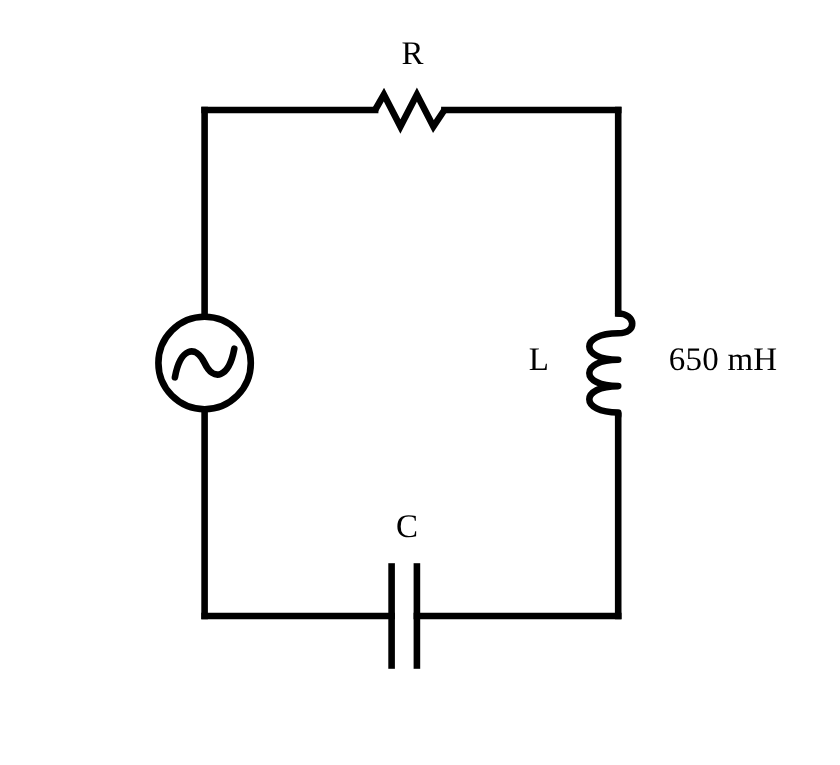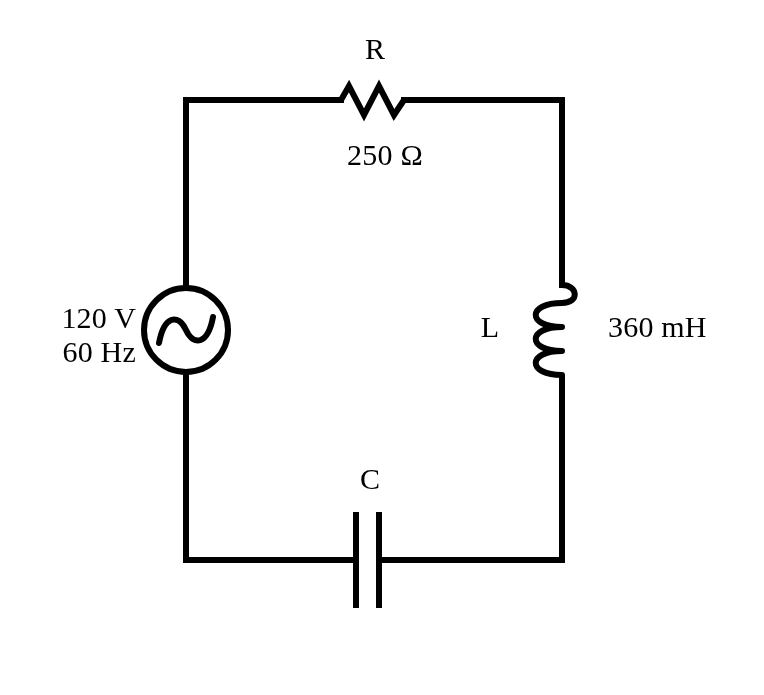--- a/index.html
+++ b/index.html
@@ -88,25 +88,22 @@
       <path d="M 356 512 L 356 608" stroke-linecap="butt"></path>
       <path d="M 379 512 L 379 608" stroke-linecap="butt"></path>
 
       <path d="M 379 560 L 562 560"></path>
 
     </g>
   </svg>
 
   <div class="lbl lbl-center" id="label-r-name">R</div>
 
-  <div class="lbl lbl-center" id="label-r-value">250 Ω</div>
 
-  <div class="lbl lbl-right" id="label-source">120 V
-60 Hz</div>
 
   <div class="lbl lbl-center" id="label-l-name">L</div>
 
-  <div class="lbl lbl-left" id="label-l-value">360 mH</div>
+  <div class="lbl lbl-left" id="label-l-value">650 mH</div>
 
   <div class="lbl lbl-center" id="label-c-name">C</div>
 
 
 </div>
 
 </body></html>

